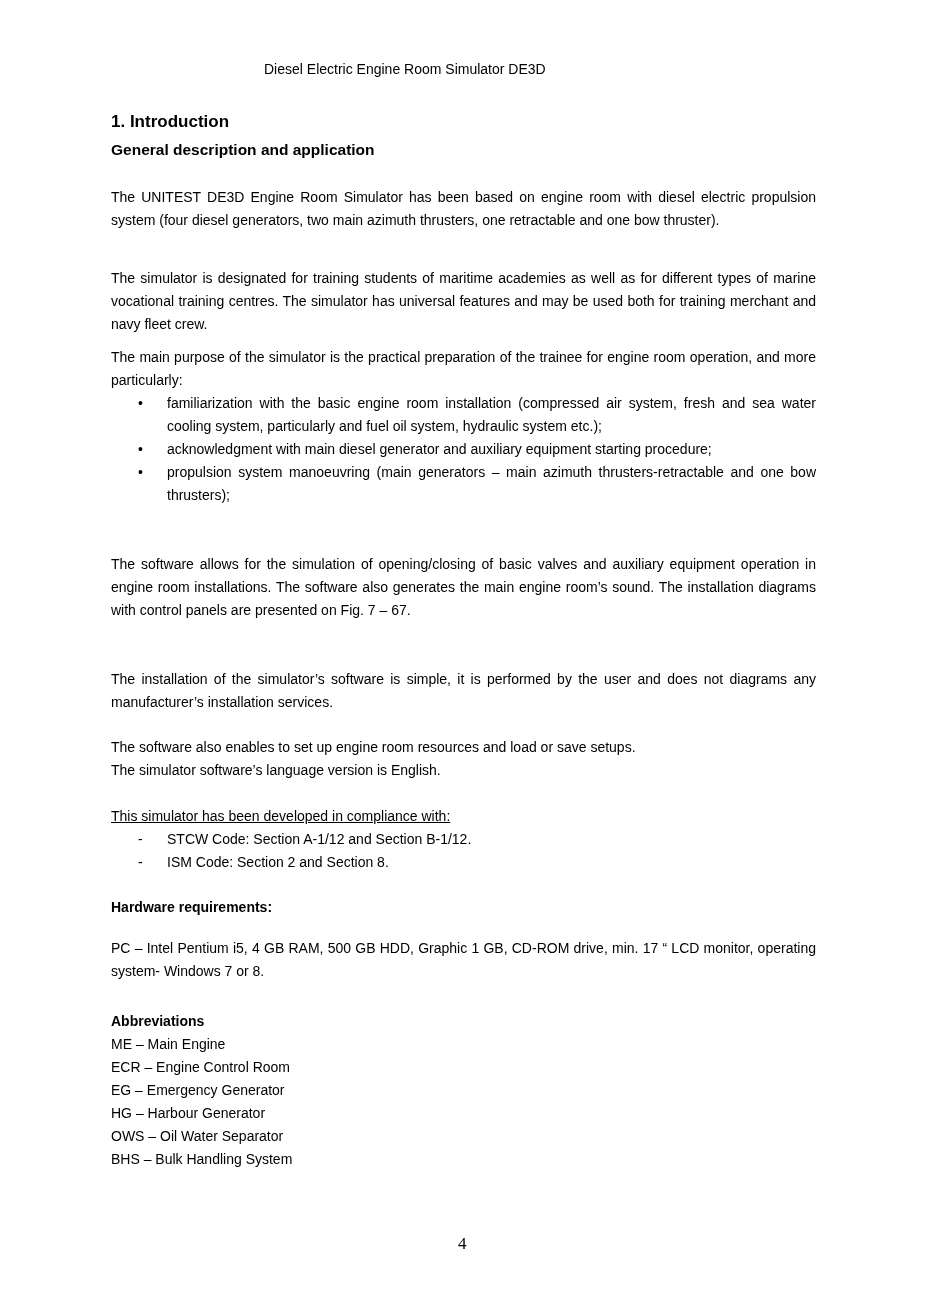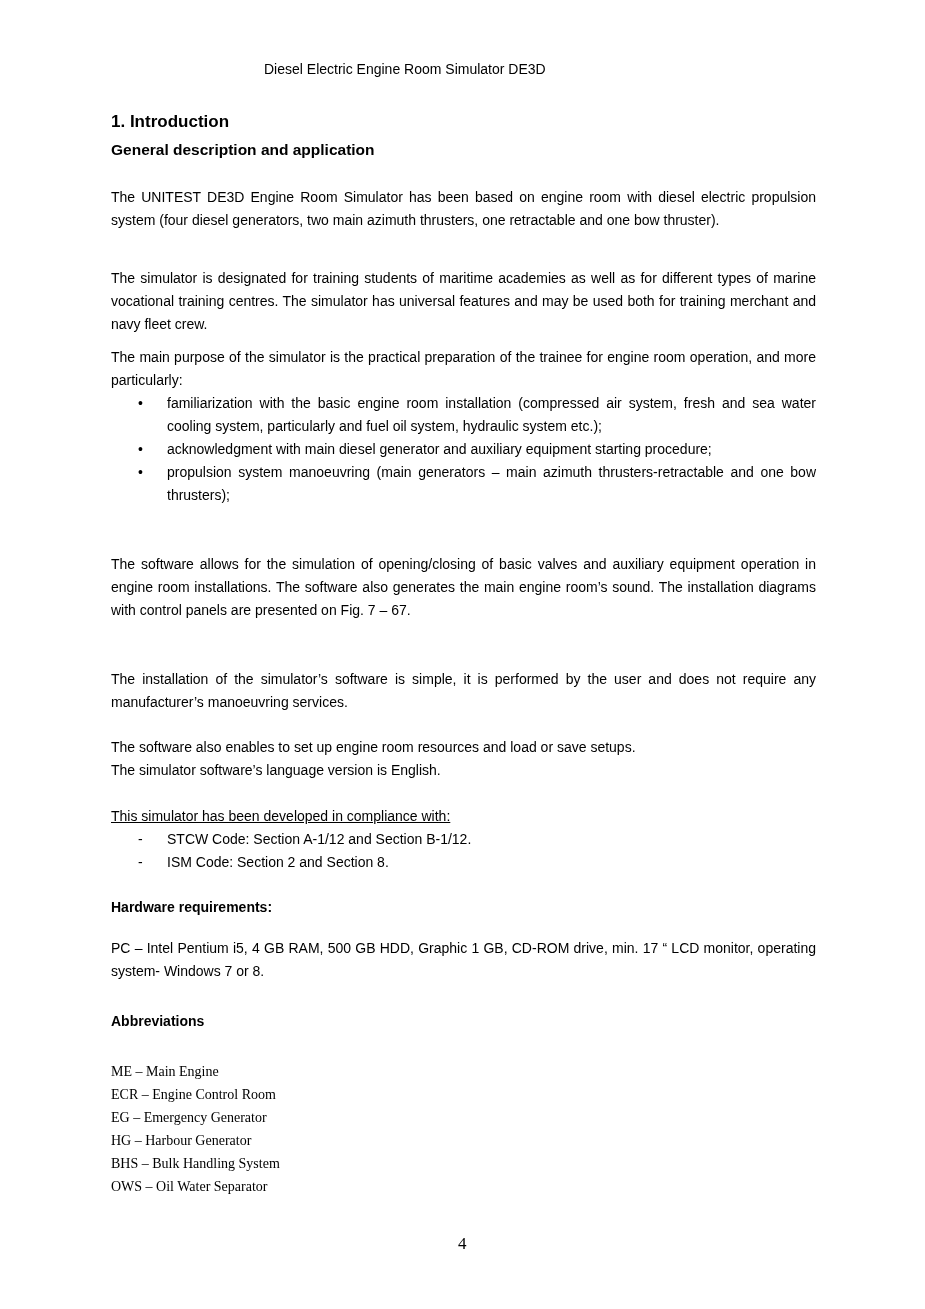--- a/index.html
+++ b/index.html
@@ -31,38 +31,38 @@
   <div class="block txt just" style="top:267px;">The simulator is designated for training students of maritime academies as well as for different types of marine vocational training centres. The simulator has universal features and may be used both for training merchant and navy fleet crew.</div>
 
   <div class="block txt just" style="top:346px;">The main purpose of the simulator is the practical preparation of the trainee for engine room operation, and more particularly:</div>
   <ul class="bullets block txt" style="top:392px;">
     <li><span class="mark">•</span><span>familiarization with the basic engine room installation (compressed air system, fresh and sea water cooling system, particularly and fuel oil system,  hydraulic system etc.);</span></li>
     <li><span class="mark">•</span><span>acknowledgment with main diesel generator and auxiliary equipment starting procedure;</span></li>
     <li><span class="mark">•</span><span>propulsion system manoeuvring (main generators – main azimuth thrusters-retractable and one bow thrusters);</span></li>
   </ul>
 
   <div class="block txt just" style="top:553px;">The software allows for the simulation of opening/closing of basic valves and auxiliary equipment operation in engine room installations. The software also generates the main engine room’s sound. The installation diagrams with control panels are presented on Fig. 7 – 67.</div>
-  <div class="block txt just" style="top:668px;">The installation of the simulator’s software is simple, it is performed by the user  and does not require any manufacturer’s manoeuvring services.</div>
+  <div class="block txt just" style="top:668px;">The installation of the simulator’s software is simple, it is performed by the user  and does not diagrams any manufacturer’s installation services.</div>
 
   <div class="block txt" style="top:736px;">The software also enables to set up engine room resources and load or save setups.</div>
   <div class="block txt" style="top:759px;">The simulator software’s language version is English.</div>
 
   <div class="block txt" style="top:805px;text-decoration:underline;">This simulator has been developed in compliance with:</div>
   <ul class="bullets block txt" style="top:828px;">
     <li><span class="mark">-</span><span>STCW Code: Section A-1/12 and Section B-1/12.</span></li>
     <li><span class="mark">-</span><span>ISM Code: Section 2 and Section 8.</span></li>
   </ul>
 
   <div class="block txt bold" style="top:896px;">Hardware  requirements:</div>
   <div class="block txt just" style="top:937px;">PC – Intel Pentium i5, 4 GB RAM, 500 GB HDD, Graphic 1 GB, CD-ROM drive, min. 17 “ LCD monitor, operating system-  Windows 7 or 8.</div>
 
   <div class="block txt bold" style="top:1010px;">Abbreviations</div>
-  <div class="block txt" style="top:1060px;font-family:Liberation Serif, serif;">
+  <div class="block txt" style="top:1033px;">
     <div>ME – Main Engine</div>
     <div>ECR – Engine Control Room</div>
     <div>EG – Emergency Generator</div>
     <div>HG – Harbour Generator</div>
+    <div>OWS – Oil Water Separator</div>
     <div>BHS – Bulk Handling System</div>
-    <div>OWS – Oil Water Separator</div>
   </div>
 </div>
 
 <div class="pagenum">4</div>
 
 </body></html>

